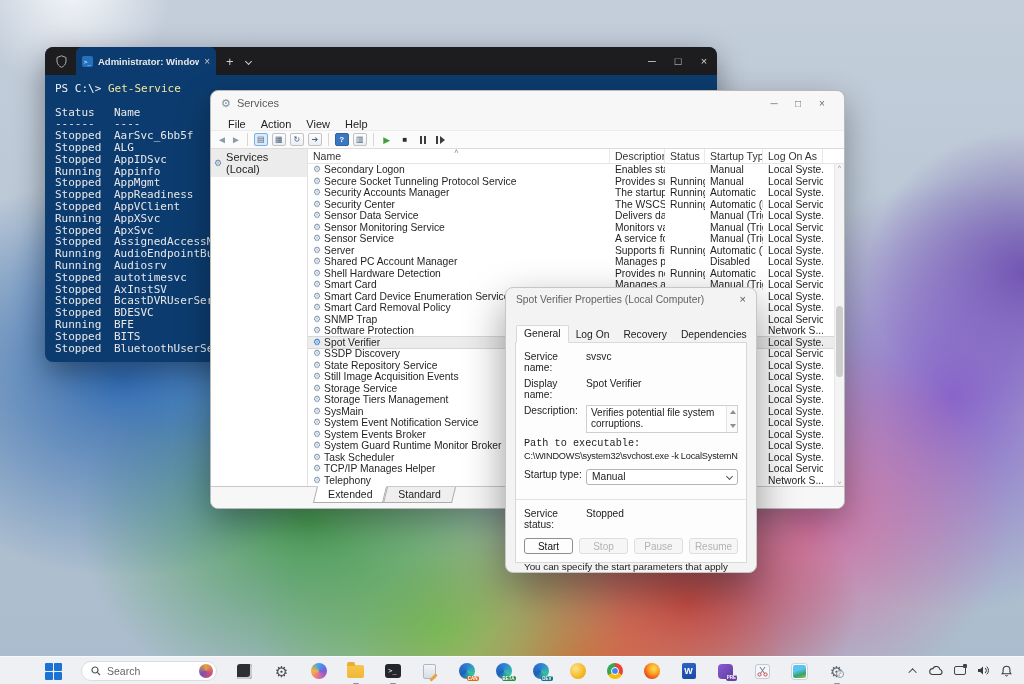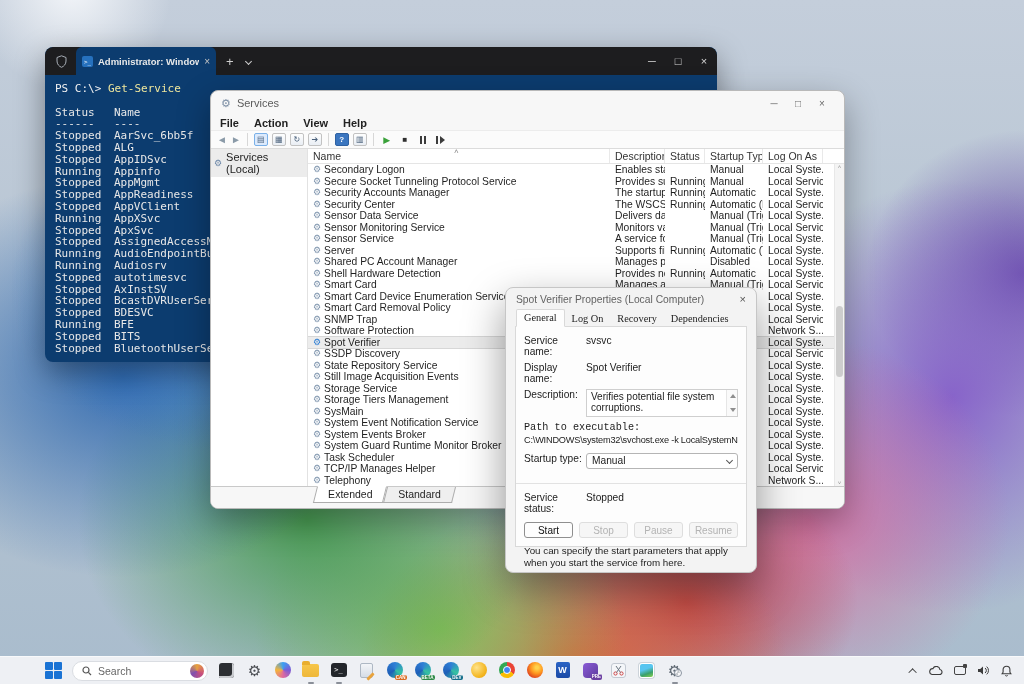--- a/index.html
+++ b/index.html
@@ -47,21 +47,21 @@
   .t-cmd { color:#efe79d; }
 
   
   .services { position:absolute; left:210px; top:90px; width:635px; height:419px; z-index:2;
     background:#f7f7f7; border:1px solid #b9b9b9; border-radius:8px; box-shadow:0 12px 34px rgba(0,0,0,.33); overflow:hidden; }
   .s-titlebar { height:24px; display:flex; align-items:center; padding:0 10px; }
   .s-title-ico { color:#7d8fa5; font-size:11px; margin-right:6px; }
   .s-title { font-size:11px; color:#5c5c5c; }
   .s-ctl { margin-left:auto; display:flex; }
   .s-ctl span { width:24px; text-align:center; color:#6b6b6b; font-size:10px; }
-  .s-menubar { height:15px; display:flex; gap:15px; align-items:center; padding-left:9px; font-size:11px; color:#222;font-weight:bold; }
+  .s-menubar { height:15px; display:flex; gap:15px; align-items:flex-end; padding-left:17px; font-size:11px; color:#222; }
   .s-toolbar { height:19px; display:flex; align-items:center; gap:4px; padding-left:6px; border-top:1px solid #ececec; border-bottom:1px solid #dcdcdc; background:#fbfbfb; }
   .sep { width:1px; height:13px; background:#d7d7d7; margin:0 2px; }
   .tb-arrow { color:#8a9aa8; font-size:10px; }
   .tb-btn { width:14px; height:13px; border:1px solid #c2c2c2; background:linear-gradient(#fefefe,#e9eef4); border-radius:2px; display:inline-flex; align-items:center; justify-content:center; font-size:8px; color:#49607a; }
   .tb-btn.active { border-color:#7ab0e8; background:#dceafc; }
   .tb-btn.help { background:#3b76c0; border-color:#2f62a3; color:#fff; font-weight:bold; }
   .media { display:inline-flex; align-items:center; justify-content:center; width:14px; }
   .media.play { color:#3aa13a; font-size:9px; }
   .media.stop { color:#2f2f2f; font-size:8px; }
   .media.pause i { display:inline-block; width:2px; height:8px; background:#3c3c3c; margin:0 1px; }
@@ -92,21 +92,21 @@
   .mtab { font-size:10.5px; color:#1f1f1f; padding:1px 12px 2px; border:1px solid #adadad; border-top:none; transform:skewX(-14deg); background:#efefef; }
   .mtab span{ display:inline-block; transform:skewX(14deg); }
   .mtab.active { background:#fff; border-top:1px solid #fff; margin-top:-1px; }
 
   
   .dialog { position:absolute; left:505px; top:287px; width:252px; height:286px; z-index:3;
     background:#f3f3f3; border:1px solid #c6c6c6; border-radius:8px; box-shadow:0 16px 42px rgba(0,0,0,.4); overflow:hidden; font-size:10.5px; color:#1c1c1c; }
   .d-titlebar { height:22px; display:flex; align-items:center; padding:0 10px; }
   .d-title { font-size:10.3px; color:#636363; }
   .d-close { margin-left:auto; color:#555; font-size:11px; }
-  .d-tabs { display:flex; margin:0 0 0 10px; height:17px; align-items:flex-end;font-family:Liberation Serif, serif; }
+  .d-tabs { display:flex; margin:16px 0 0 10px; height:17px; align-items:flex-end; }
   .d-tab { padding:2px 7px 3px; font-size:10.3px; color:#1c1c1c; }
   .d-tab.active { background:#fdfdfd; border:1px solid #d9d9d9; border-bottom:1px solid #fdfdfd; border-radius:2px 2px 0 0; position:relative; z-index:2; }
   .d-page { margin:-1px 9px 0; background:#fdfdfd; border:1px solid #d9d9d9; height:221px; padding:8px 8px 0; position:relative; }
   .f-row { display:flex; margin-bottom:5px; align-items:flex-start; }
   .f-label { width:62px; flex:none; font-size:10.2px; }
   .f-value { font-size:10.2px; }
   .desc-box { position:relative; width:152px; height:28px; border:1px solid #cfcfcf; background:#fff; padding:1px 13px 1px 4px; font-size:10px; line-height:11px; }
   .desc-scroll { position:absolute; top:0; right:0; bottom:0; width:11px; border-left:1px solid #e6e6e6; background:#fafafa; }
   .tri-up,.tri-dn { position:absolute; left:3px; width:0; height:0; border-left:3px solid transparent; border-right:3px solid transparent; }
   .tri-up { top:4px; border-bottom:4px solid #8e8e8e; }
@@ -123,21 +123,21 @@
   .help-text { font-size:9.8px; line-height:11.5px; margin-bottom:7px; }
   .d-footer { display:flex; justify-content:flex-end; gap:7px; padding:8px 10px 0; }
   .fbtn { width:46px; height:17px; border-radius:3px; font-size:10px; display:flex; align-items:center; justify-content:center; }
   .fbtn.enabled { background:#fdfdfd; border:1px solid #a9a9a9; color:#111; }
   .fbtn.disabled { background:#f1f1f1; border:1px solid #e0e0e0; color:#b3b3b3; }
 
   
   .taskbar { position:absolute; left:0; right:0; bottom:0; height:28px; z-index:4;
     background:linear-gradient(90deg,#e6ebf1,#e9efe6 28%,#f2ece0 45%,#f4e6e8 58%,#ebe6f2 72%,#e6ebf1), ;
     background-color:#eef0f4; border-top:1px solid rgba(255,255,255,.6); display:flex; align-items:center; }
-  .tb-left { display:flex; align-items:flex-start; gap:9px; margin-left:44px; }
+  .tb-left { display:flex; align-items:flex-end; gap:18px; margin-left:44px; }
   .start { width:17px; height:17px; display:grid; grid-template-columns:8px 8px; grid-template-rows:8px 8px; gap:1px; }
   .start i { background:#1a73d4; border-radius:1px; }
   .searchbox { width:136px; height:20px; background:#fff; border:1px solid #dadde2; border-radius:10px; display:flex; align-items:center; padding:0 3px 0 9px; gap:6px; }
   .searchbox .ph { font-size:10.5px; color:#666; flex:1; }
   .bing-ball { width:14px; height:14px; border-radius:50%; background:conic-gradient(#e8a33d,#c94f7c,#7f4fb0,#e8a33d); }
   .tb-ico { position:relative; width:19px; height:19px; display:flex; align-items:center; justify-content:center; }
   .run-dot { position:absolute; bottom:-4px; left:50%; transform:translateX(-50%); width:6px; height:2px; border-radius:1px; background:#8a8f98; }
   .ico-dark { width:15px; height:15px; background:#2d2f33; border-radius:3px; border-bottom-left-radius:1px; box-shadow:inset -2px -2px 0 #caccd0; }
   .ico-gear { color:#4a4d52; font-size:15px; line-height:1; }
   .ico-copilot { width:16px; height:16px; border-radius:50%; background:conic-gradient(#3aa0f3,#7b5bd6,#e06a9e,#f3b43a,#3aa0f3); }

